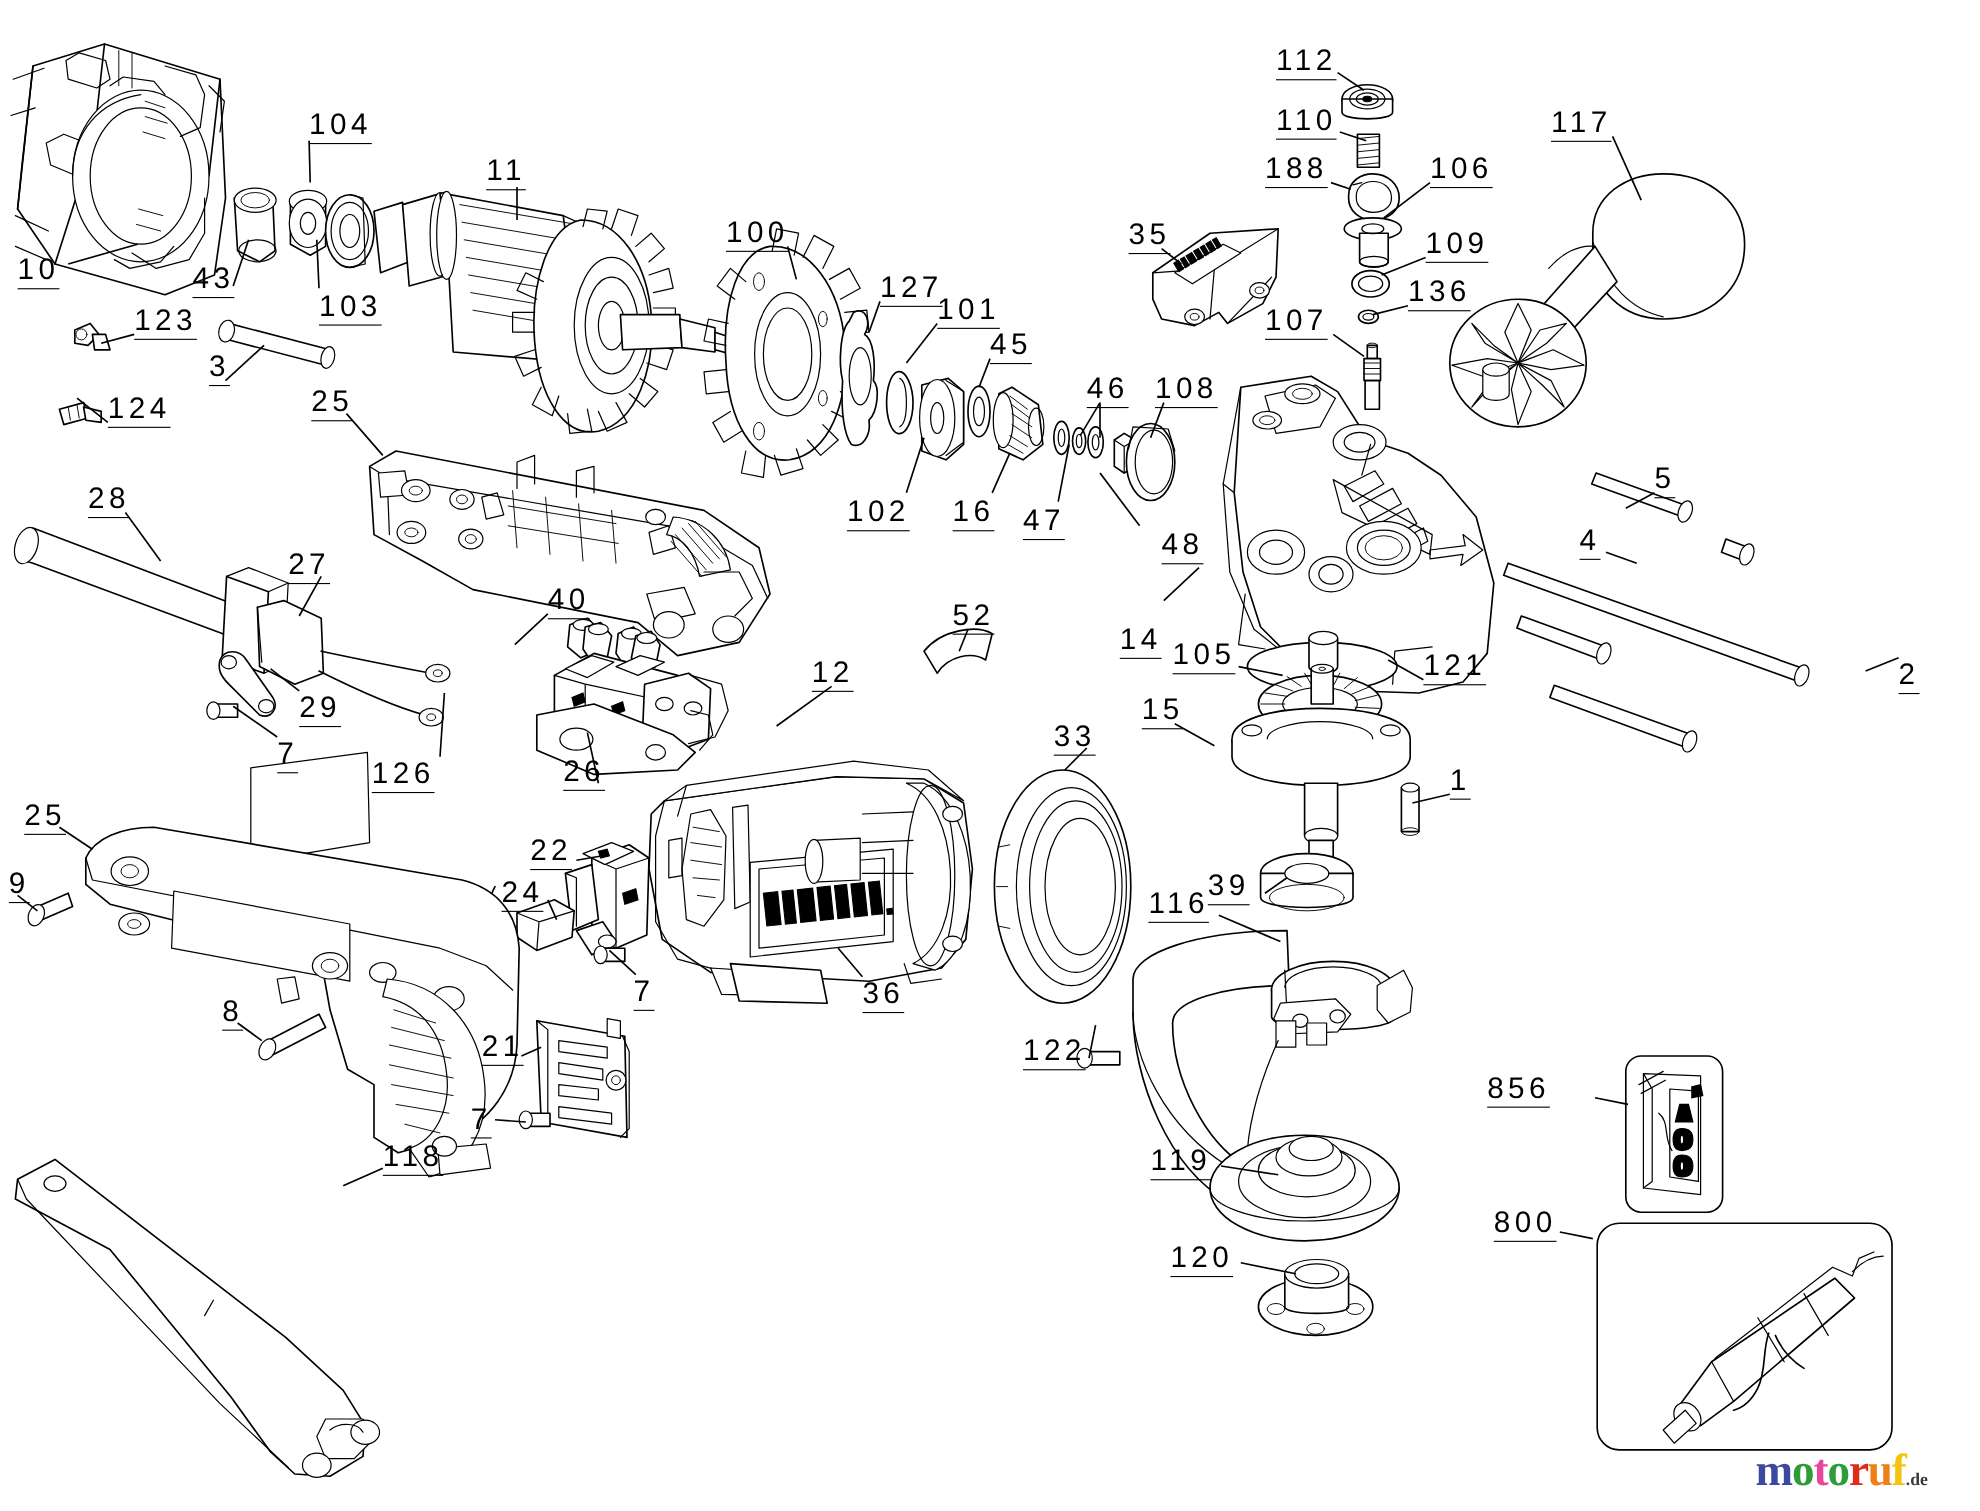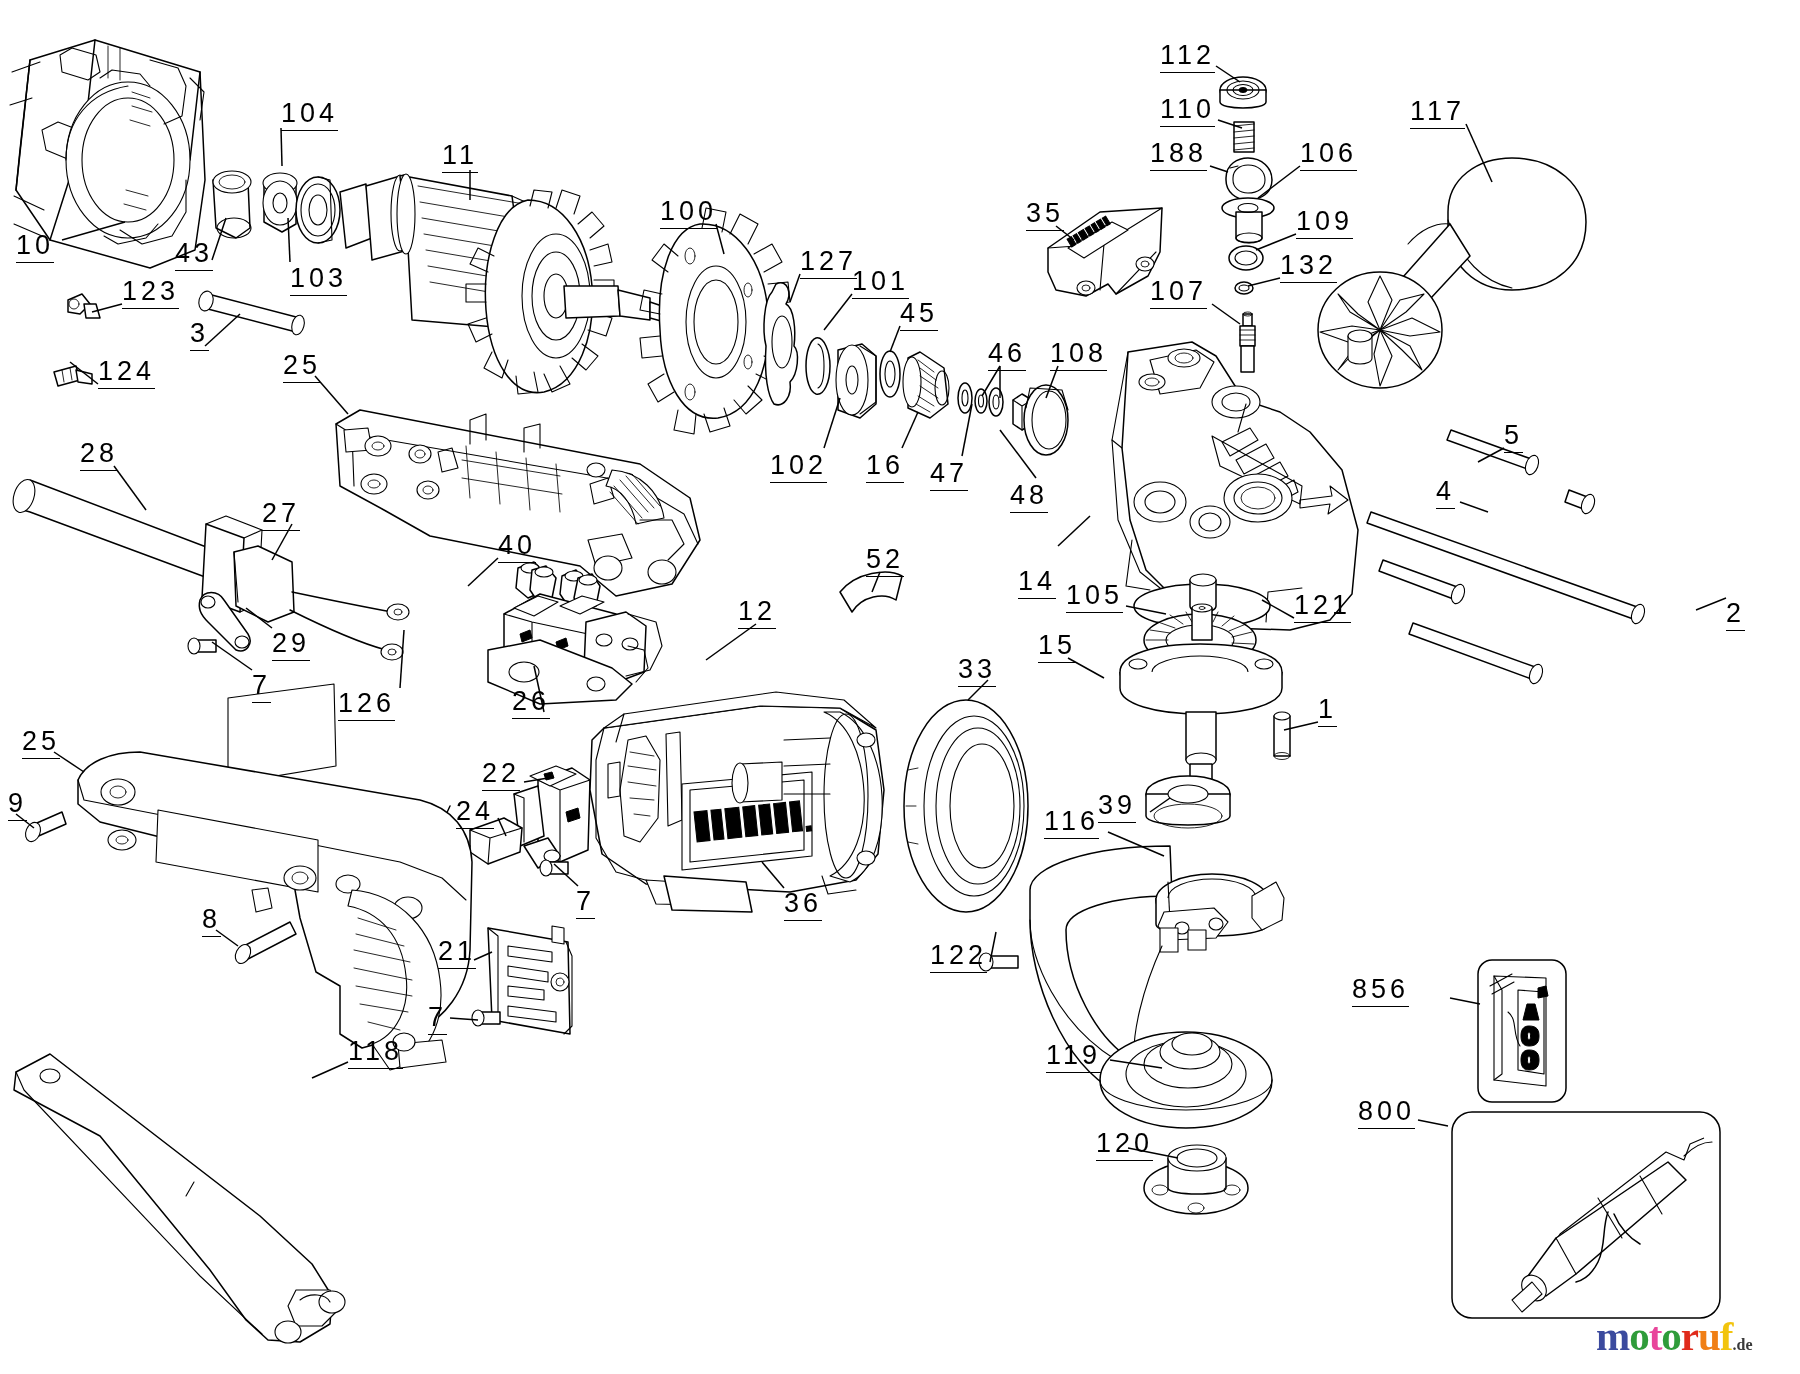--- a/index.html
+++ b/index.html
@@ -814,29 +814,29 @@
       <div class="callout" style="left: 98px; top: 358px;">124</div>
       <div class="callout" style="left: 283px; top: 352px;">25</div>
       <div class="callout" style="left: 660px; top: 198px;">100</div>
       <div class="callout" style="left: 800px; top: 248px;">127</div>
       <div class="callout" style="left: 852px; top: 268px;">101</div>
       <div class="callout" style="left: 900px; top: 300px;">45</div>
       <div class="callout" style="left: 770px; top: 452px;">102</div>
       <div class="callout" style="left: 866px; top: 452px;">16</div>
       <div class="callout" style="left: 930px; top: 460px;">47</div>
       <div class="callout" style="left: 988px; top: 340px;">46</div>
-      <div class="callout" style="left: 1010px; top: 482px;">48</div>
+      <div class="callout" style="left: 1056px; top: 482px;">48</div>
       <div class="callout" style="left: 1050px; top: 340px;">108</div>
       <div class="callout" style="left: 1026px; top: 200px;">35</div>
       <div class="callout" style="left: 1160px; top: 42px;">112</div>
       <div class="callout" style="left: 1160px; top: 96px;">110</div>
       <div class="callout" style="left: 1150px; top: 140px;">188</div>
       <div class="callout" style="left: 1300px; top: 140px;">106</div>
       <div class="callout" style="left: 1296px; top: 208px;">109</div>
-      <div class="callout" style="left: 1280px; top: 252px;">132</div>
+      <div class="callout" style="left: 1280px; top: 252px;">136</div>
       <div class="callout" style="left: 1150px; top: 278px;">107</div>
       <div class="callout" style="left: 1410px; top: 98px;">117</div>
       <div class="callout" style="left: 1018px; top: 568px;">14</div>
       <div class="callout" style="left: 1504px; top: 422px;">5</div>
       <div class="callout" style="left: 1436px; top: 478px;">4</div>
       <div class="callout" style="left: 1726px; top: 600px;">2</div>
       <div class="callout" style="left: 1294px; top: 592px;">121</div>
       <div class="callout" style="left: 1066px; top: 582px;">105</div>
       <div class="callout" style="left: 1038px; top: 632px;">15</div>
       <div class="callout" style="left: 1318px; top: 696px;">1</div>
@@ -857,20 +857,20 @@
       <div class="callout" style="left: 482px; top: 760px;">22</div>
       <div class="callout" style="left: 456px; top: 798px;">24</div>
       <div class="callout" style="left: 576px; top: 888px;">7</div>
       <div class="callout" style="left: 784px; top: 890px;">36</div>
       <div class="callout" style="left: 202px; top: 906px;">8</div>
       <div class="callout" style="left: 438px; top: 938px;">21</div>
       <div class="callout" style="left: 428px; top: 1004px;">7</div>
       <div class="callout" style="left: 348px; top: 1038px;">118</div>
       <div class="callout" style="left: 930px; top: 942px;">122</div>
       <div class="callout" style="left: 1046px; top: 1042px;">119</div>
-      <div class="callout" style="left: 1096px; top: 1130px;">120</div>
+      <div class="callout" style="left: 1064px; top: 1130px;">120</div>
       <div class="callout" style="left: 1340px; top: 976px; margin-left: 12px;">856</div>
       <div class="callout" style="left: 1358px; top: 1098px;">800</div>
     </div>
 
   <div id="watermark"><span style="color: rgb(59, 74, 158);">m</span><span style="color: rgb(47, 156, 58);">o</span><span style="color: rgb(232, 70, 155);">t</span><span style="color: rgb(47, 156, 58);">o</span><span style="color: rgb(224, 42, 27);">r</span><span style="color: rgb(240, 127, 22);">u</span><span style="color: rgb(242, 196, 13);">f</span><span class="wdot" style="color: rgb(58, 58, 58);">.de</span></div>
 
 </div>
 
 </body></html>

